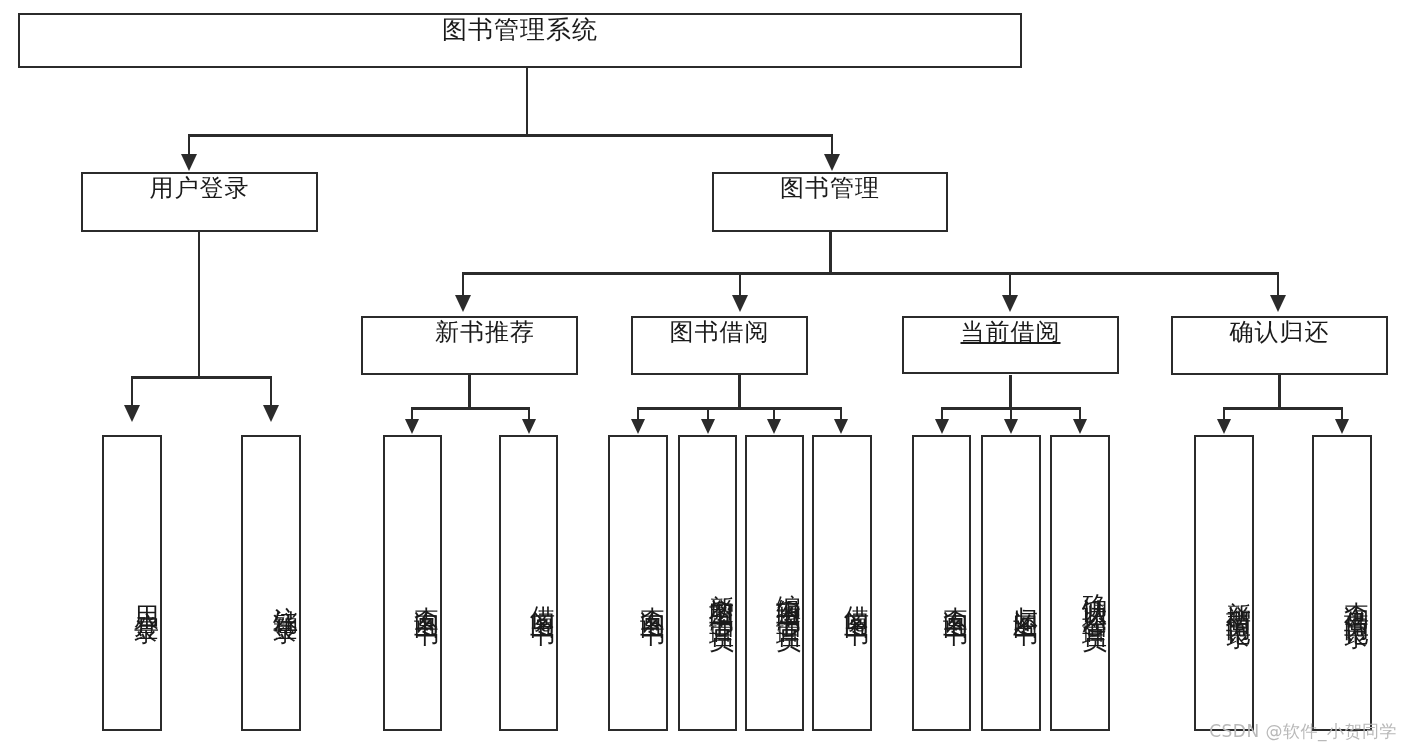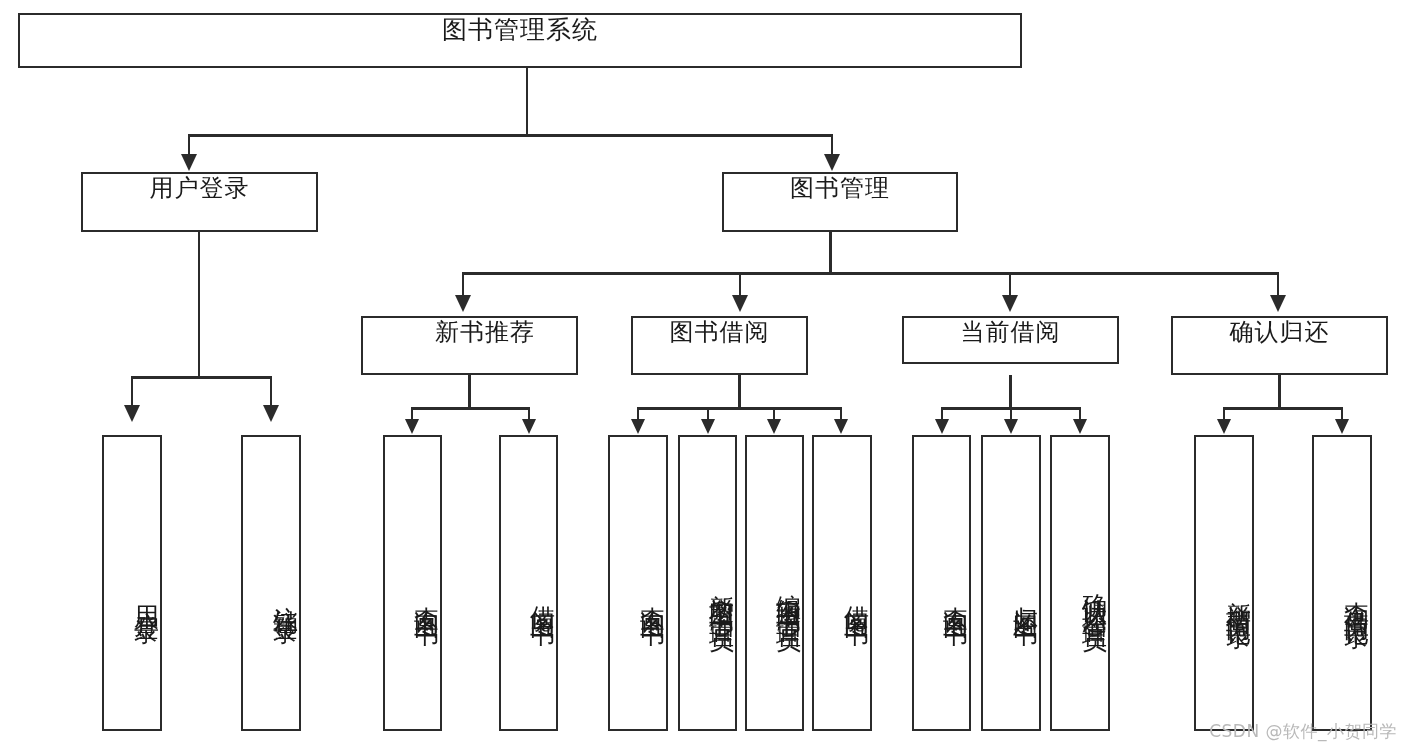--- a/index.html
+++ b/index.html
@@ -98,21 +98,21 @@
   <div class="edge hline" style="left:188px; top:134px; width:645px; height:3px;"></div>
 
   <div class="edge vline" style="left:188px; top:134px; width:2px; height:24px;"></div>
   <div class="arrow" style="left:181px; top:154px;"></div>
   <div class="edge vline" style="left:831px; top:134px; width:2px; height:24px;"></div>
   <div class="arrow" style="left:824px; top:154px;"></div>
 
   <div class="node h" style="left:81px; top:172px; width:237px; height:60px;">
     <span>用户登录</span>
   </div>
-  <div class="node h" style="left:712px; top:172px; width:236px; height:60px;margin-left:10px;">
+  <div class="node h" style="left:712px; top:172px; width:236px; height:60px;">
     <span>图书管理</span>
   </div>
 
   <div class="edge vline" style="left:198px; top:232px; width:2px; height:145px;"></div>
   <div class="edge hline" style="left:131px; top:376px; width:141px; height:3px;"></div>
   <div class="edge vline" style="left:131px; top:376px; width:2px; height:32px;"></div>
   <div class="arrow" style="left:124px; top:405px;"></div>
   <div class="edge vline" style="left:270px; top:376px; width:2px; height:32px;"></div>
   <div class="arrow" style="left:263px; top:405px;"></div>
 
@@ -134,21 +134,21 @@
   <div class="arrow" style="left:1002px; top:295px;"></div>
   <div class="edge vline" style="left:1277px; top:272px; width:2px; height:26px;"></div>
   <div class="arrow" style="left:1270px; top:295px;"></div>
 
   <div class="node h" style="left:361px; top:316px; width:217px; height:59px;padding-left:31px;">
     <span>新书推荐</span>
   </div>
   <div class="node h" style="left:631px; top:316px; width:177px; height:59px;">
     <span>图书借阅</span>
   </div>
-  <div class="node h" style="left:902px; top:316px; width:217px; height:48px;">
+  <div class="node h" style="left:902px; top:316px; width:217px; height:58px;text-decoration:underline;">
     <span>当前借阅</span>
   </div>
   <div class="node h" style="left:1171px; top:316px; width:217px; height:59px;">
     <span>确认归还</span>
   </div>
 
   <div class="edge vline" style="left:468px; top:375px; width:3px; height:33px;"></div>
   <div class="edge hline" style="left:411px; top:407px; width:119px; height:3px;"></div>
   <div class="edge vline" style="left:411px; top:407px; width:2px; height:18px;"></div>
   <div class="arrow small" style="left:405px; top:419px;"></div>

